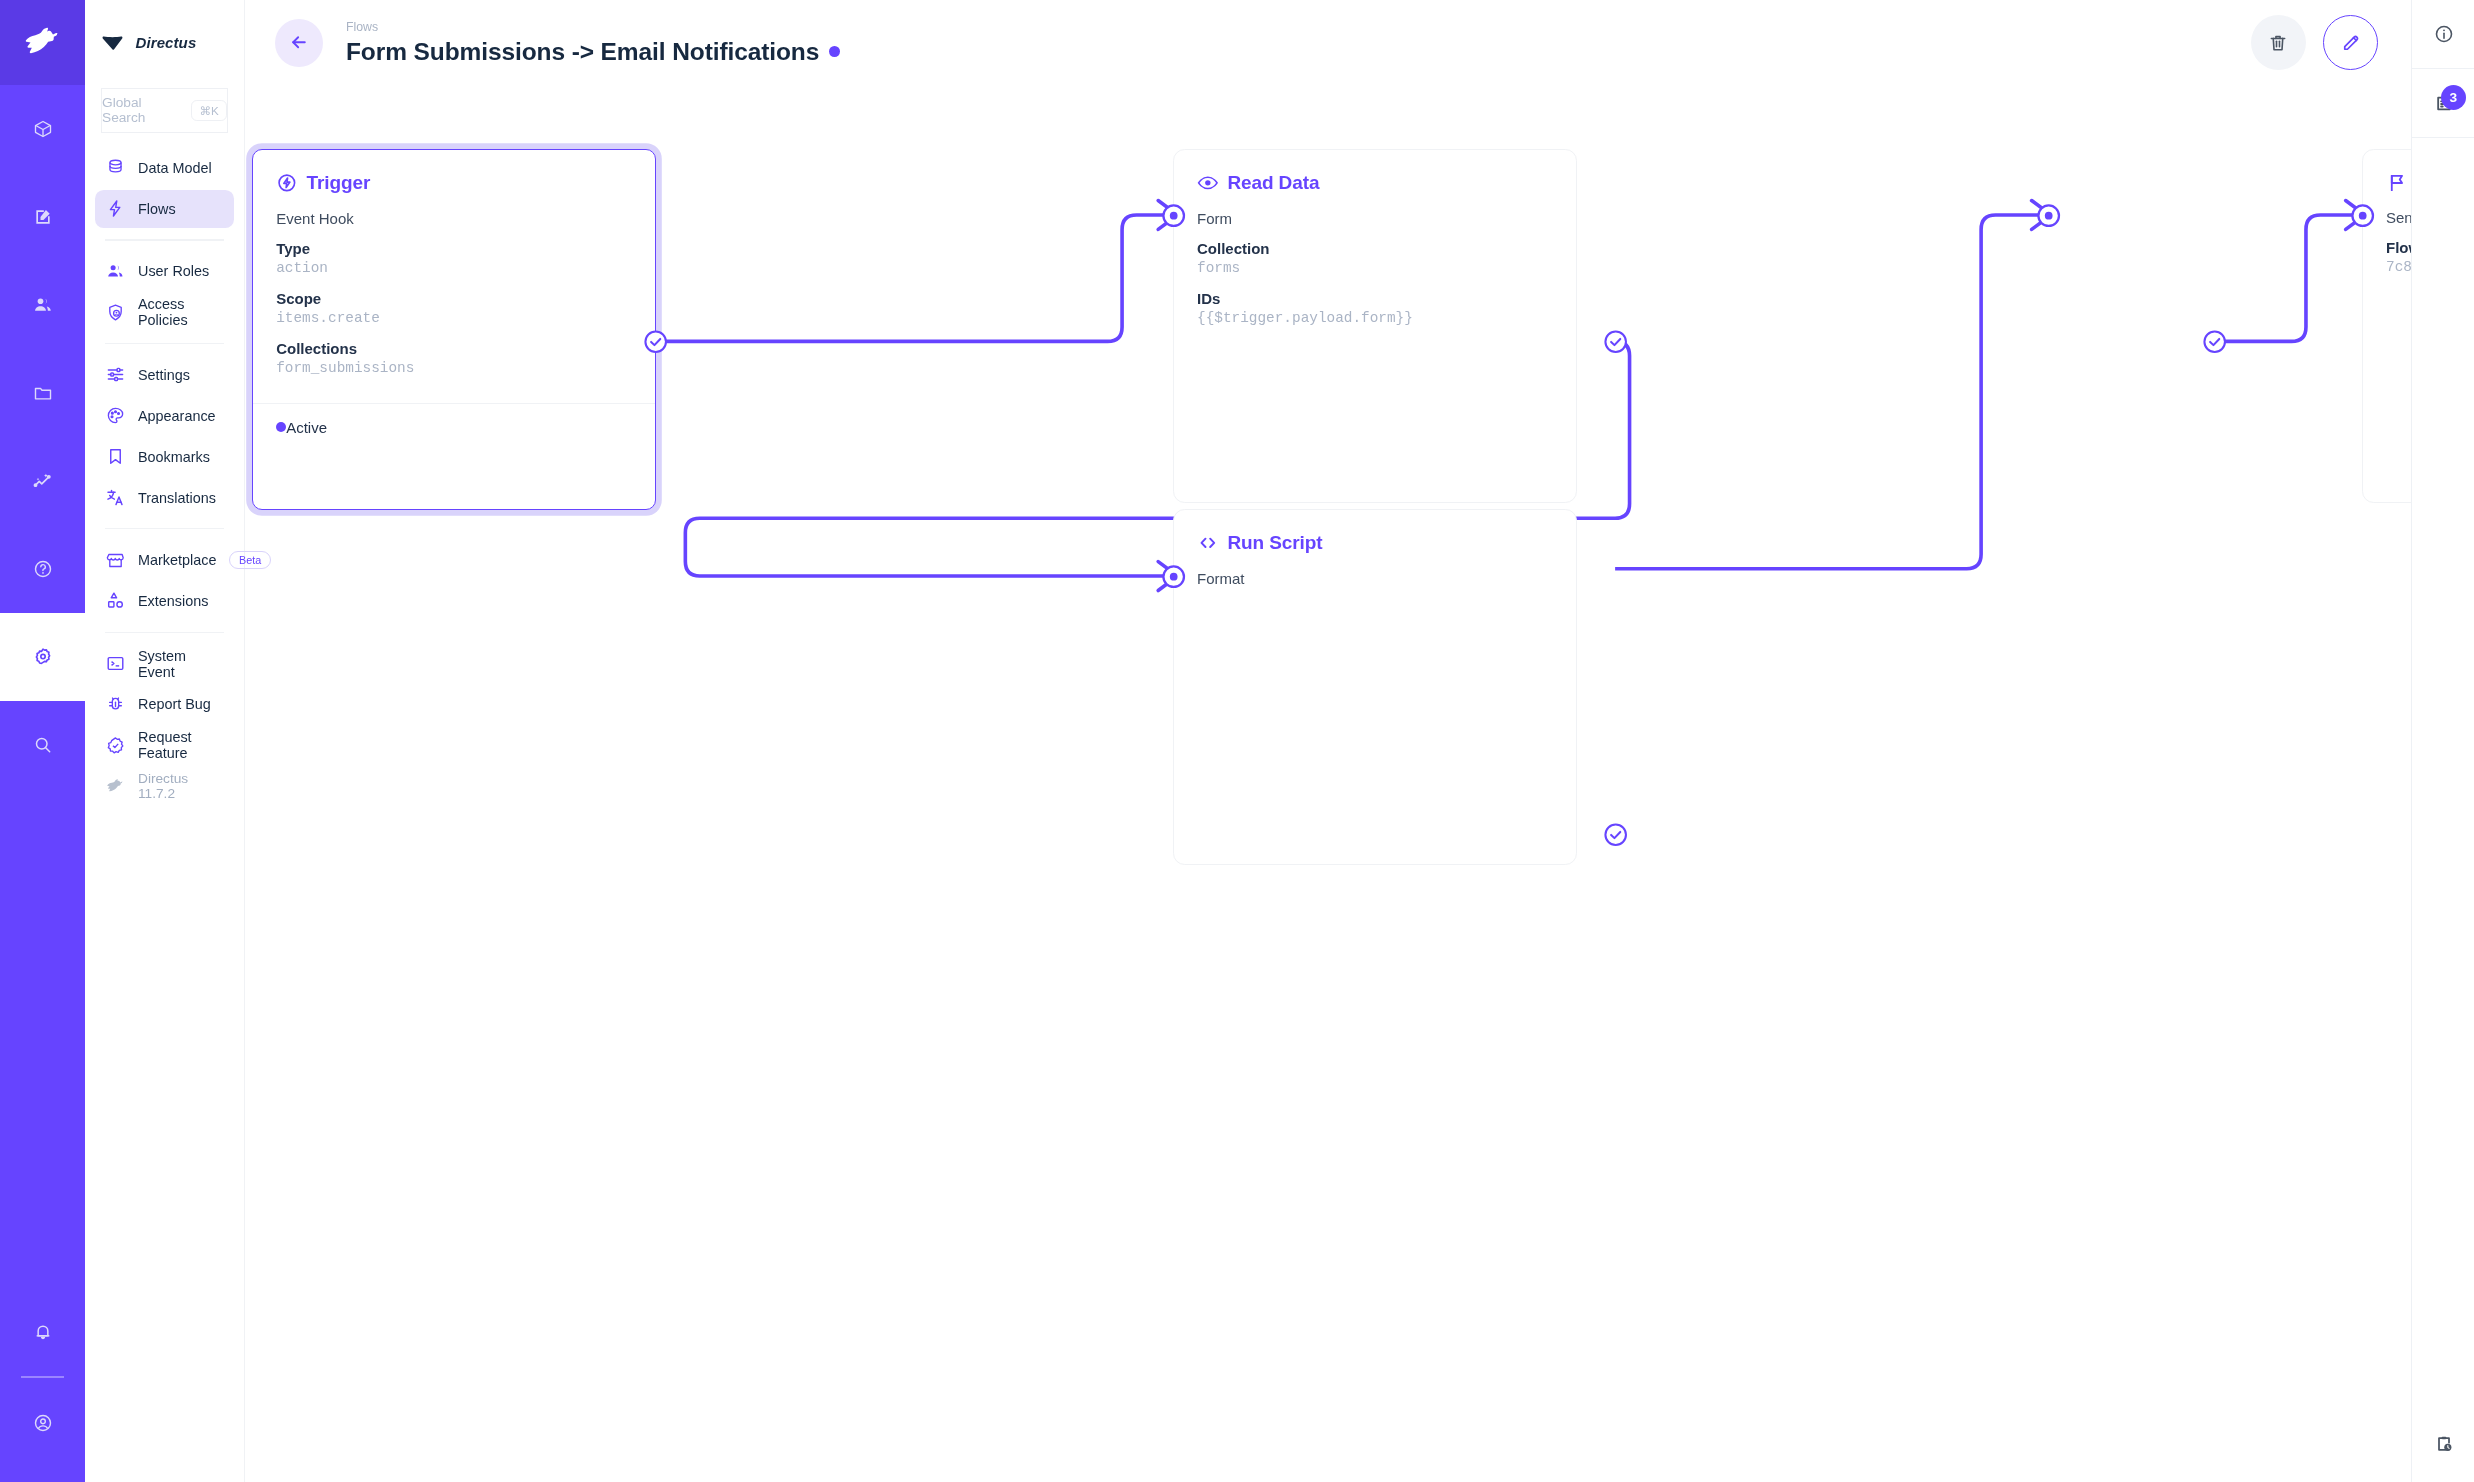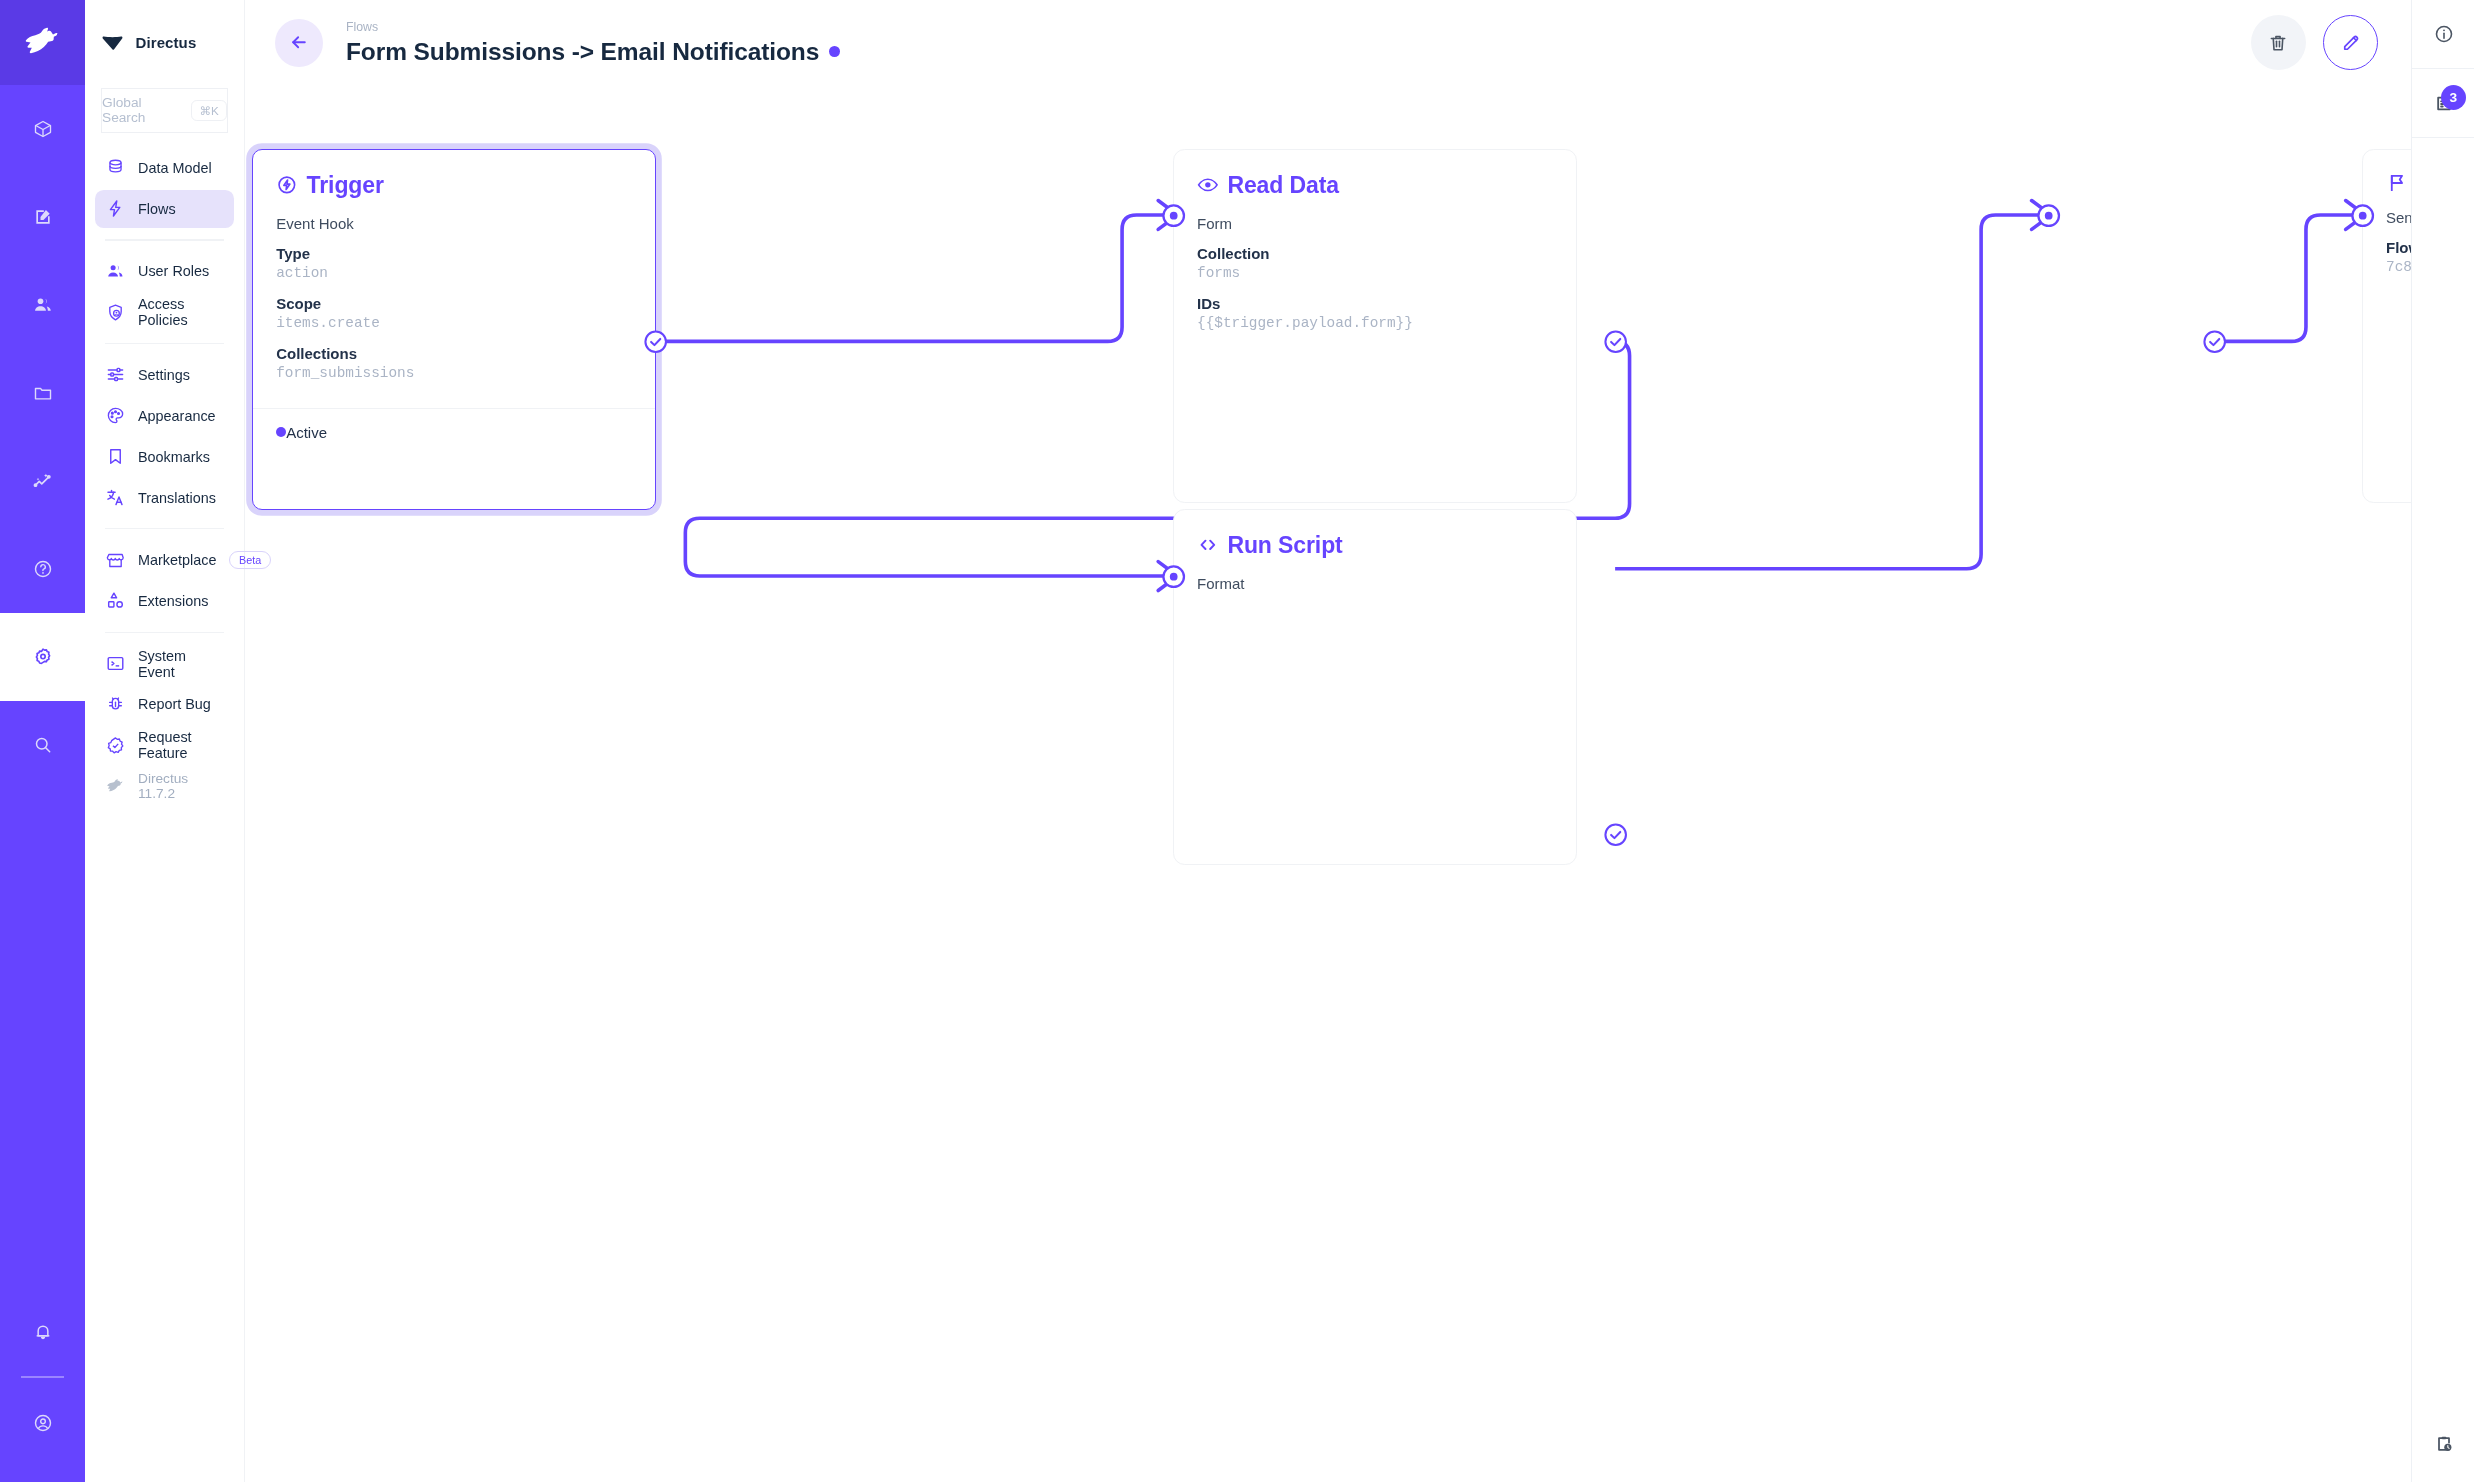--- a/index.html
+++ b/index.html
@@ -30,21 +30,21 @@
   .mb-bottom { display:flex; flex-direction: column; align-items:center; padding-bottom: 24.5px; }
 
   
   .navbar {
     width: 160px; flex: 0 0 160px; background: #fff;
     display: flex; flex-direction: column; padding: 0;
     border-right: 0.7px solid #f0f2f5;
     position: relative; z-index: 4;
   }
   .nav-header {
-    height: 85px; display: flex; align-items: center; gap: 10px; padding: 0 16px;
+    height: 85px; display: flex; align-items: center; gap: 10px; padding: 0 16px; font-style: italic;
   }
   .nav-title { font-size: 15px; font-weight: 600; color: #172940; letter-spacing: 0.1px; }
   .search-wrap { padding: 2.9px 16px 0 16px; }
   .search-box {
     height: 45px; border: 1.4px solid #eef0f4; border-radius: 0;
     display: flex; align-items: center; justify-content: center; gap: 8.7px;
     background: #fff;
   }
   .search-ph { font-size: 13.7px; color: #b5bfd0; }
   .kbd {
@@ -96,21 +96,21 @@
 
   .node {
     position: absolute; border: 1.4px solid #f0f2f5; border-radius: 11.6px;
     background: #fff; padding: 21.7px 23px;
   }
   .node.selected {
     border: 1.4px solid #6644ff; border-radius: 10px;
     box-shadow: 0 0 0 5.8px #d9d3fb;
   }
   .node-head { display: flex; align-items: center; gap: 8.7px; margin-bottom: 16px; }
-  .node-title { font-size: 23px; font-weight: 700; color: #6644ff; letter-spacing: -0.1px; }
+  .node-title { font-size: 19px; font-weight: 700; color: #6644ff; letter-spacing: -0.1px; }
   .node-sub { font-size: 15px; color: #3f4c5f; margin-bottom: 13px; }
   .fld-label { font-size: 15px; font-weight: 700; color: #23324a; margin-top: 2.9px; }
   .fld-value {
     font-family: "Liberation Mono", monospace; font-size: 14.4px; color: #aab4c5;
     margin-top: 2.9px; margin-bottom: 14.4px; white-space: nowrap;
   }
   .node-foot {
     border-top: 1.4px solid #f0f2f5; margin: 4.3px -23px 0 -23px; padding: 14.4px 23px 0 23px;
     display: flex; align-items: center; gap: 0;
   }

